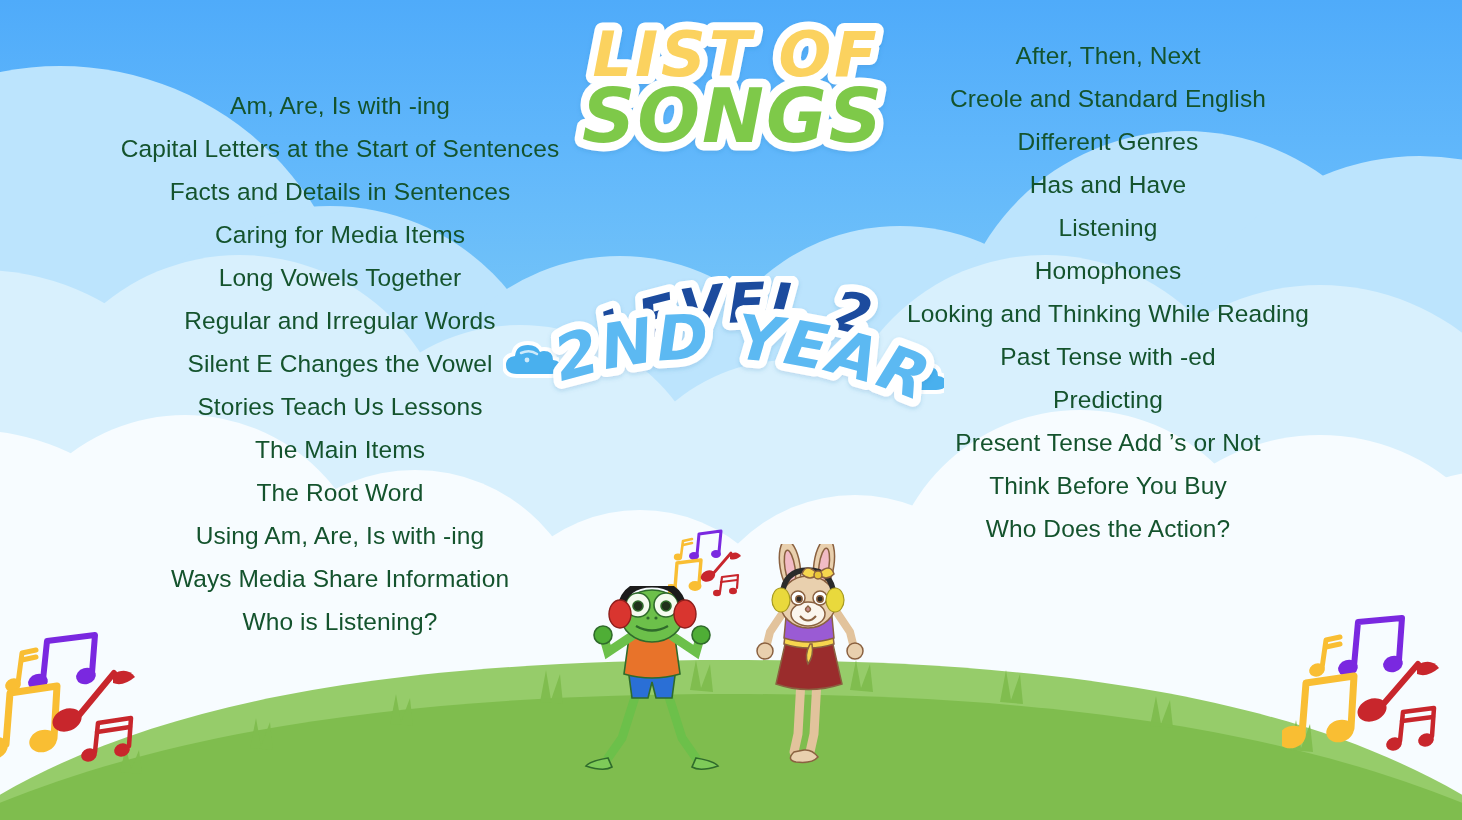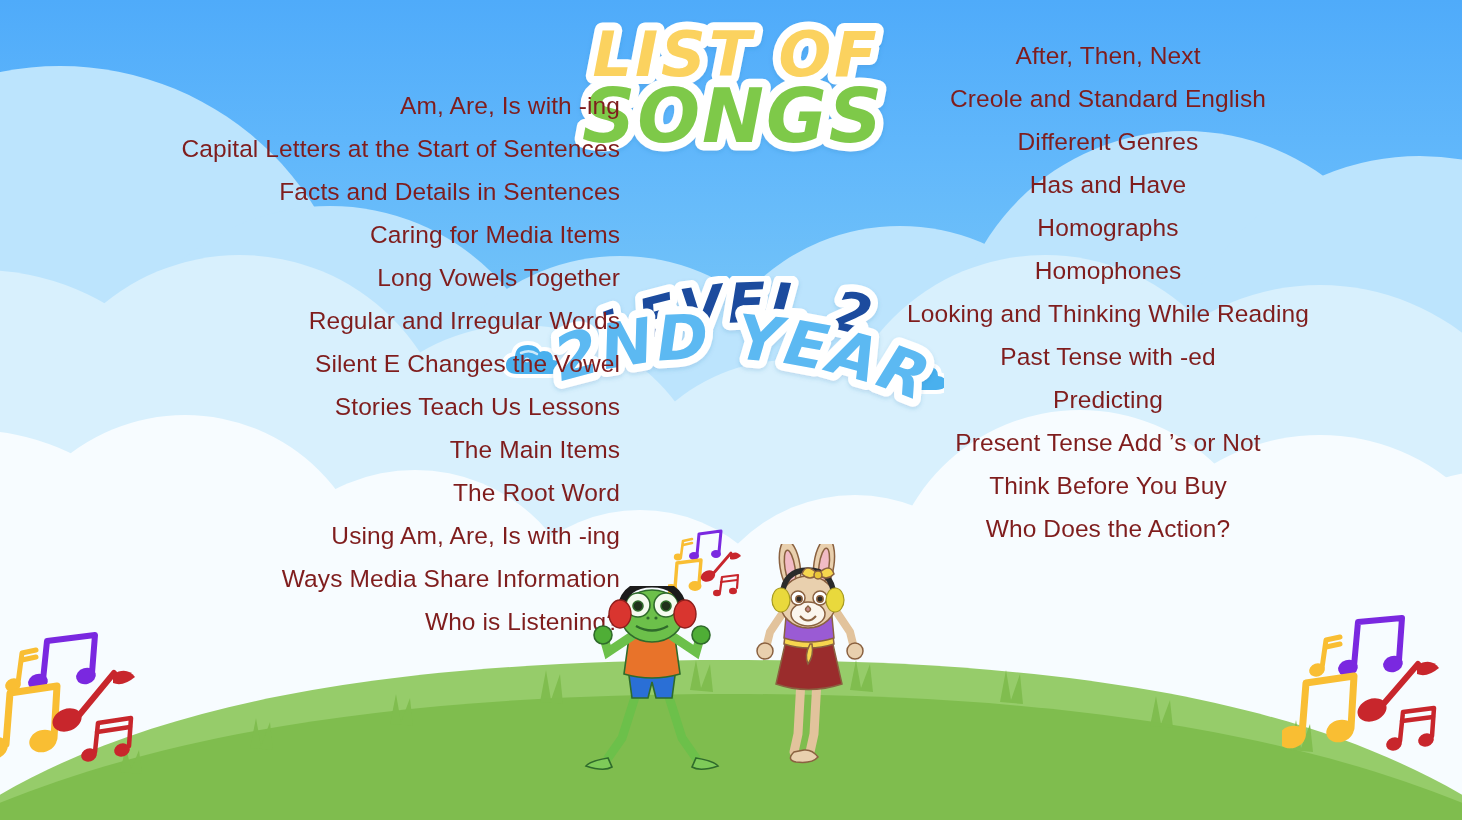--- a/index.html
+++ b/index.html
@@ -33,29 +33,29 @@
 
   .title-level{
     position:absolute; left:505px; top:276px; width:470px; height:170px;
     text-align:center;pointer-events:none;
   }
   .title-level svg{display:block;}
 
   
   .list{
     position:absolute;
-    color:#7f1d1d;
+    color:#14532d;
     font-size:24.5px;
     line-height:43px;
     text-align:center;
     letter-spacing:.1px;
     white-space:nowrap;
   }
   .list .item{display:block;}
-  #left-list{ left:60px; top:84px; width:560px;text-align:right; }
+  #left-list{ left:60px; top:84px; width:560px; }
   #right-list{ left:830px; top:34px; width:556px; }
 
   
   .notes{position:absolute;}
   .notes svg{display:block;}
   #notes-left{left:-4px;top:608px;}
   #notes-right{left:1282px;top:604px;}
   #notes-center{left:668px;top:528px;}
 
   
@@ -218,21 +218,21 @@
     <span class="item">Using Am, Are, Is with -ing</span>
     <span class="item">Ways Media Share Information</span>
     <span class="item">Who is Listening?</span>
   </div>
 
   <div class="list" id="right-list">
     <span class="item">After, Then, Next</span>
     <span class="item">Creole and Standard English</span>
     <span class="item">Different Genres</span>
     <span class="item">Has and Have</span>
-    <span class="item">Homographs</span>
+    <span class="item">Listening</span>
     <span class="item">Homophones</span>
     <span class="item">Looking and Thinking While Reading</span>
     <span class="item">Past Tense with -ed</span>
     <span class="item">Predicting</span>
     <span class="item">Present Tense Add ’s or Not</span>
     <span class="item">Think Before You Buy</span>
     <span class="item">Who Does the Action?</span>
   </div>
 
   <div class="notes" id="notes-left">

